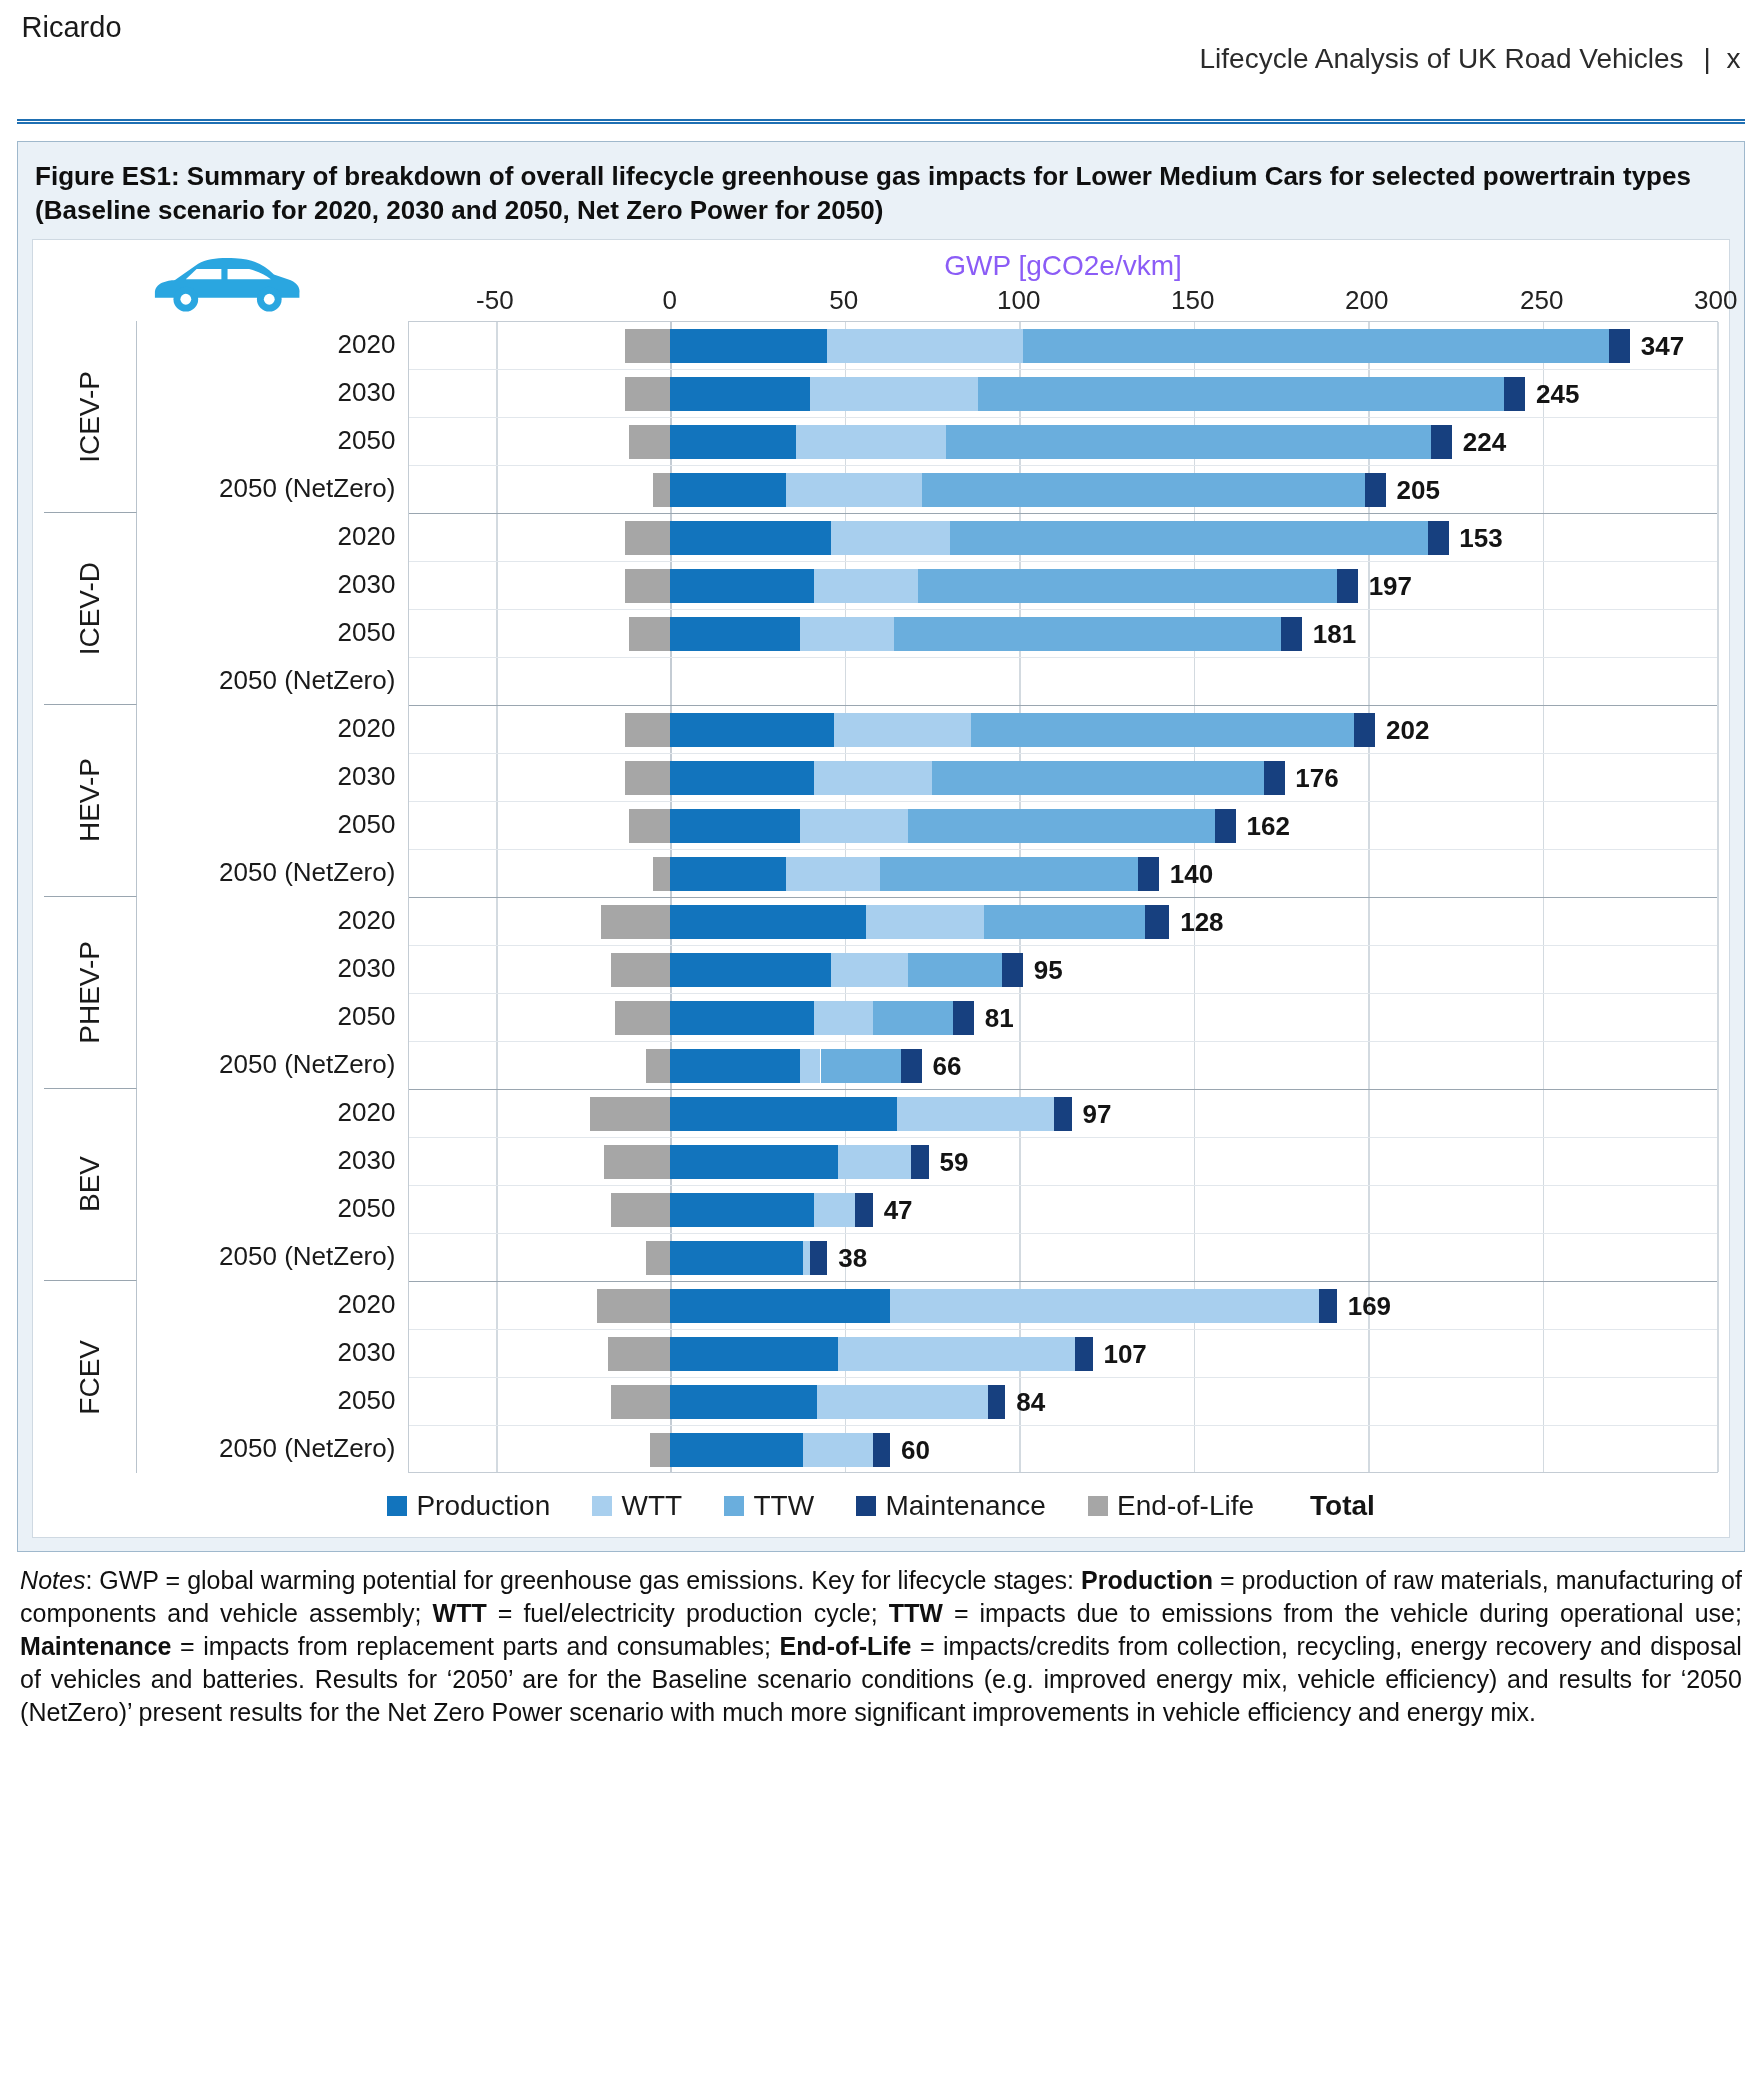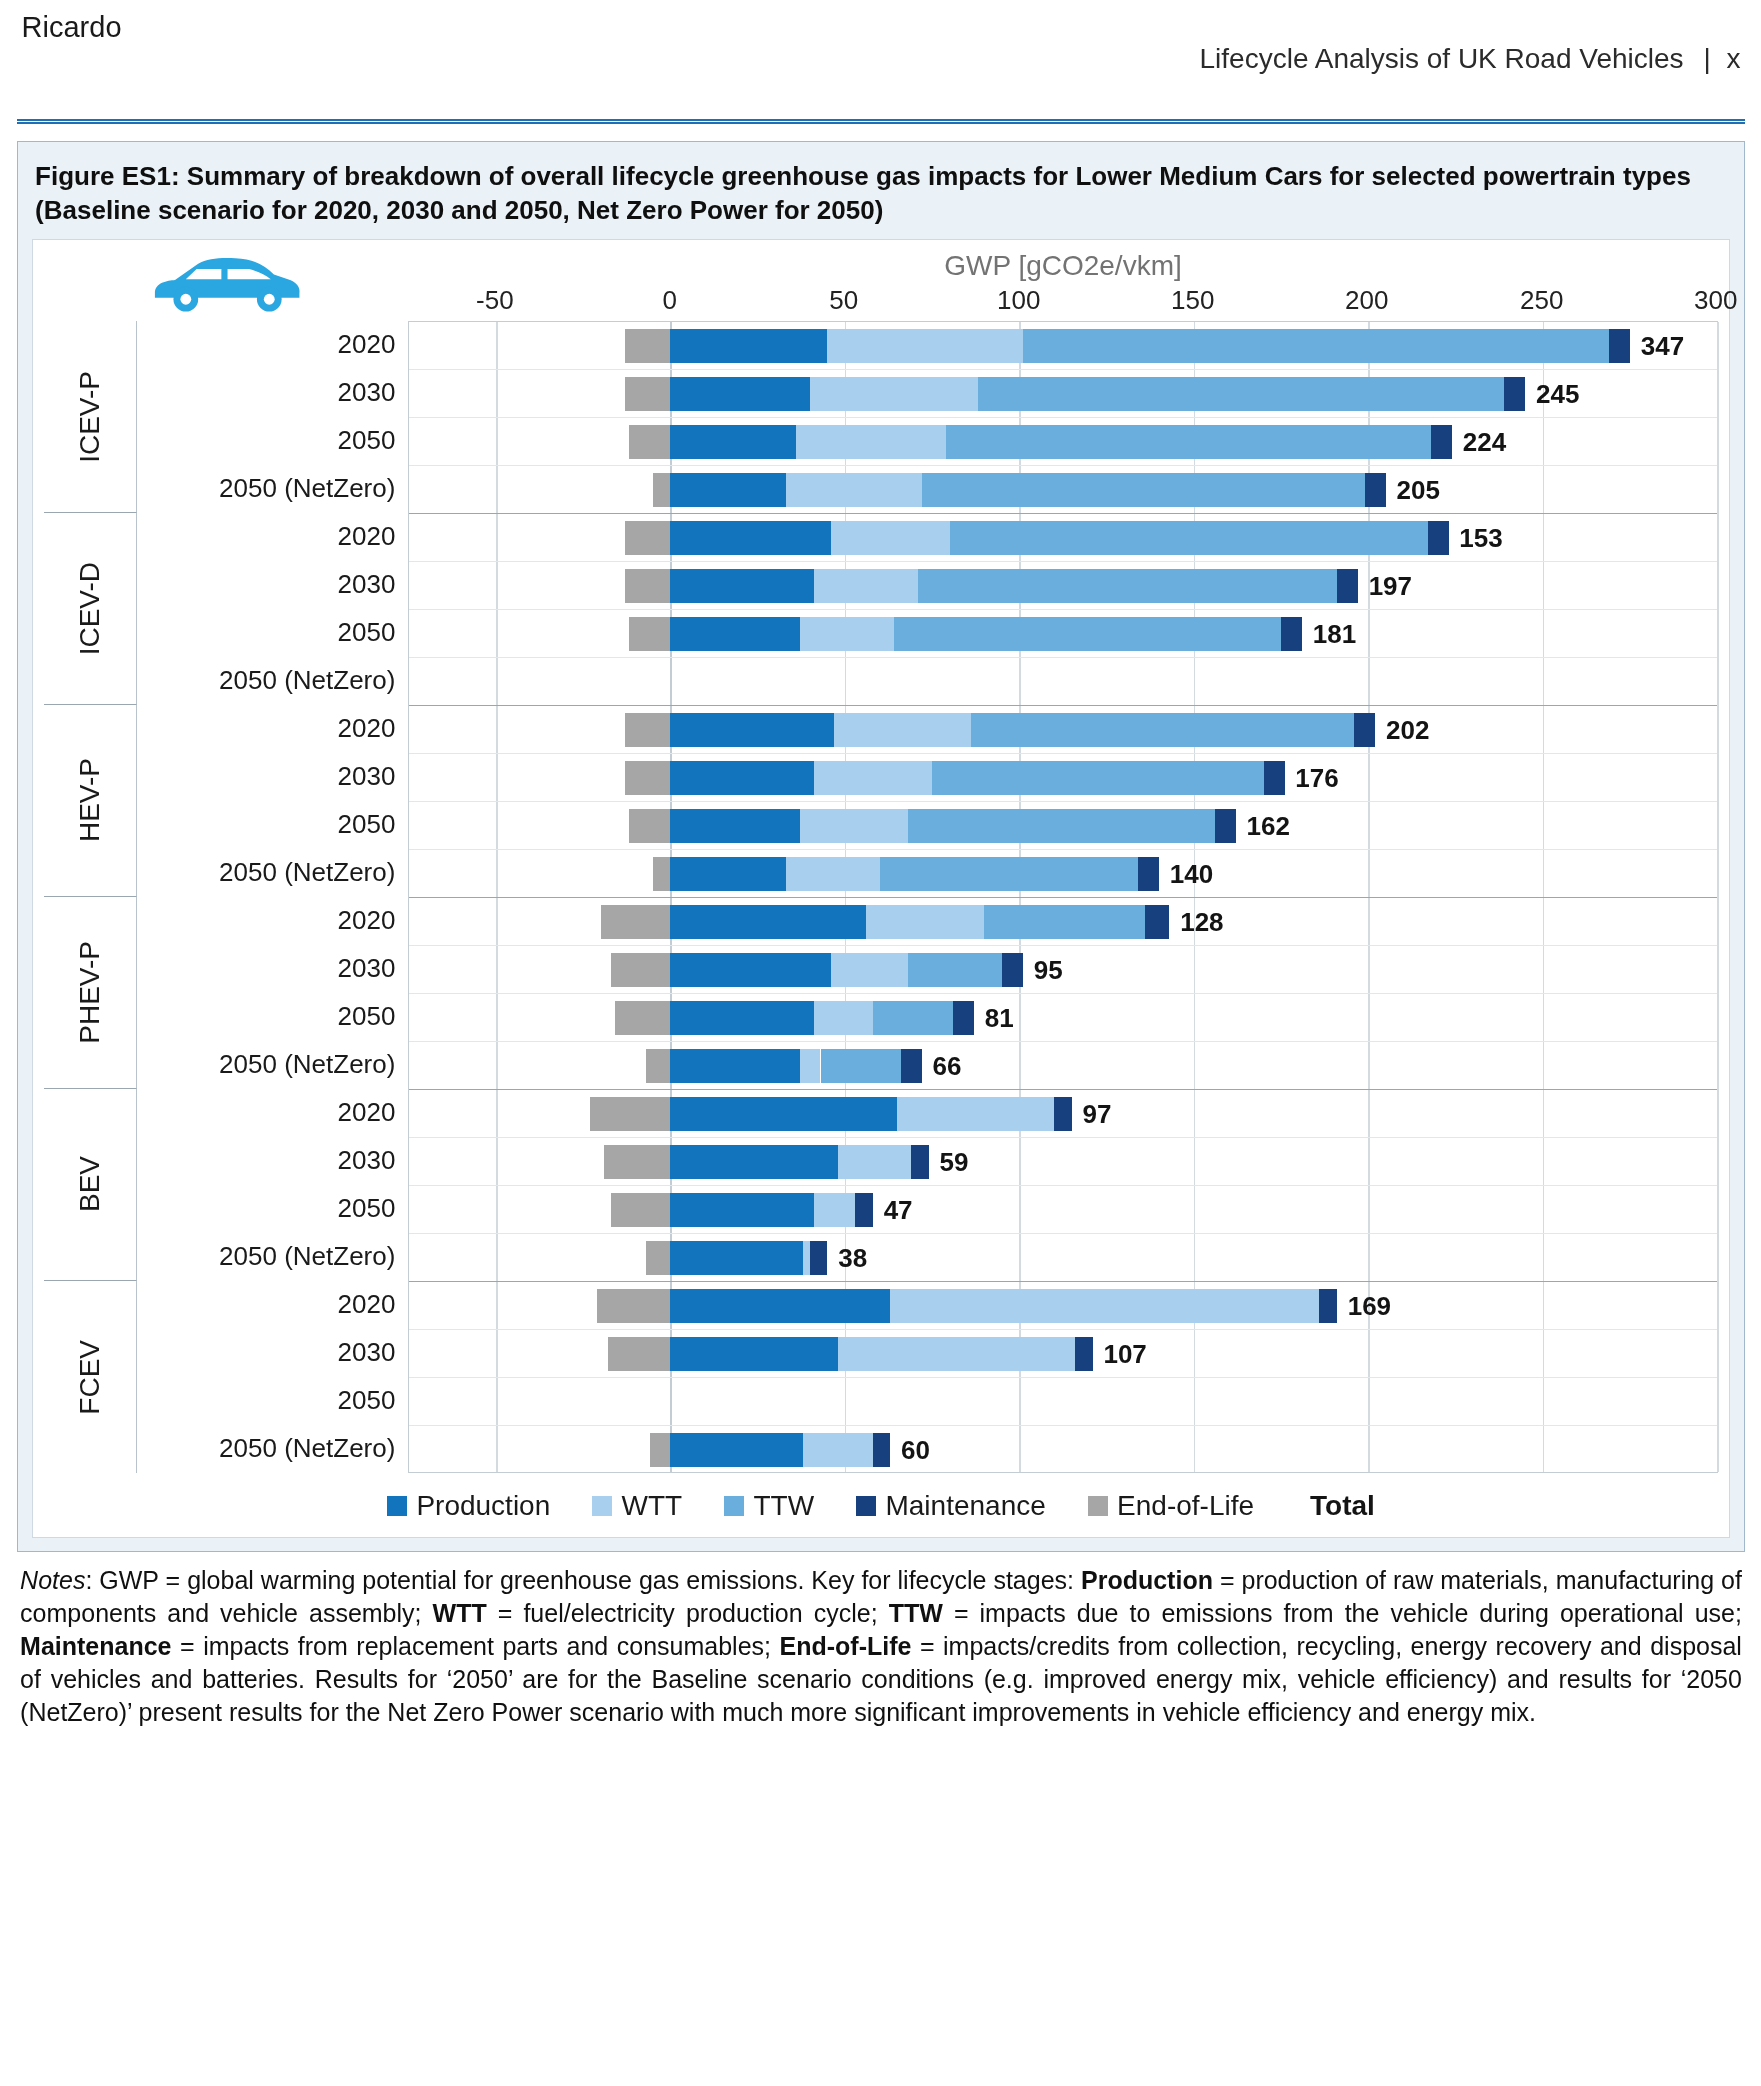--- a/index.html
+++ b/index.html
@@ -73,21 +73,21 @@
     justify-content: center;
     padding-bottom: 3.1px;
   }
   .axis-head {
     flex: 1;
     position: relative;
   }
   .axis-title {
     text-align: center;
     font-size: 28px;
-    color: #737373;
+    color: #8b5cf6;
     margin-bottom: 3.1px;
   }
   .tick-row {
     position: relative;
     height: 36px;
   }
   .tick-row span {
     position: absolute;
     transform: translateX(-50%);
     font-size: 26px;
@@ -500,20 +500,27 @@
             </div>
             <div class="rowsep" style="top: 1007px;"></div>
             <div class="bar-row" style="top: 1008px; height: 48px;">
               <div class="seg" style="background: rgb(166, 166, 166); left: 15.2%; width: 4.8%;"></div>
               <div class="seg" style="background: rgb(18, 116, 189); left: 20%; width: 12.8%;"></div>
               <div class="seg" style="background: rgb(168, 207, 238); left: 32.8%; width: 18.1333%;"></div>
               <div class="seg" style="background: rgb(23, 64, 127); left: 50.9333%; width: 1.33333%;"></div>
               <div class="total-label" style="left: calc(52.2667% + 10.8px);">107</div>
             </div>
             <div class="rowsep" style="top: 1055px;"></div>
+            <div class="bar-row" style="top: 1056px; height: 48px;">
+              <div class="seg" style="background: rgb(166, 166, 166); left: 15.4667%; width: 4.53333%;"></div>
+              <div class="seg" style="background: rgb(18, 116, 189); left: 20%; width: 11.2%;"></div>
+              <div class="seg" style="background: rgb(168, 207, 238); left: 31.2%; width: 13.0667%;"></div>
+              <div class="seg" style="background: rgb(23, 64, 127); left: 44.2667%; width: 1.33333%;"></div>
+              <div class="total-label" style="left: calc(45.6% + 10.8px);">84</div>
+            </div>
             <div class="rowsep" style="top: 1103px;"></div>
             <div class="bar-row" style="top: 1104px; height: 48px;">
               <div class="seg" style="background: rgb(166, 166, 166); left: 18.4%; width: 1.6%;"></div>
               <div class="seg" style="background: rgb(18, 116, 189); left: 20%; width: 10.1333%;"></div>
               <div class="seg" style="background: rgb(168, 207, 238); left: 30.1333%; width: 5.33333%;"></div>
               <div class="seg" style="background: rgb(23, 64, 127); left: 35.4667%; width: 1.33333%;"></div>
               <div class="total-label" style="left: calc(36.8% + 10.8px);">60</div>
             </div>
           </div>
       </div>

